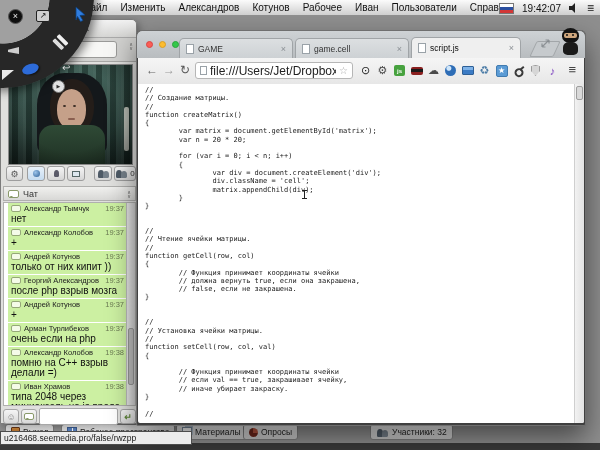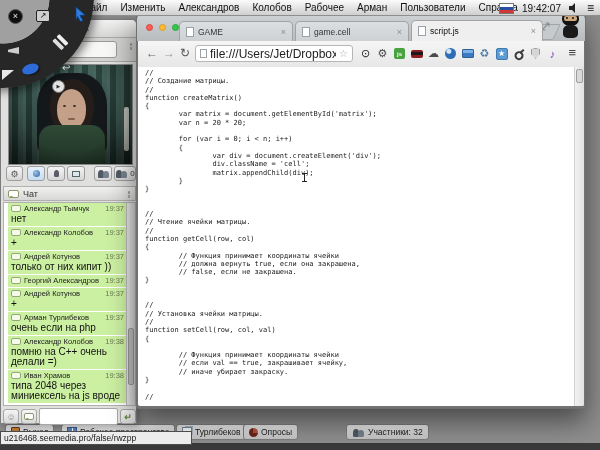--- a/index.html
+++ b/index.html
@@ -90,22 +90,22 @@
       linear-gradient(#fff 0 0) 0 50%/100% 1px no-repeat,#5a82c0;border:1px solid #3d5e92;}
   .mat-ic{width:8px;height:9px;background:#fff;border:1px solid #78889a;box-shadow:2px -2px 0 -1px #aab8c6;}
   .pie{width:9px;height:9px;border-radius:50%;background:conic-gradient(#b5543f 0 28%,#6e271c 28%);}
   .qcirc{width:9px;height:9px;border-radius:50%;background:#3a3a3a;color:#fff;font-size:6.5px;
       display:flex;align-items:center;justify-content:center;}
   .tooltip{position:absolute;left:0;top:431px;width:192px;height:14px;z-index:40;background:#ececec;
       border:1px solid #4c4c4c;box-sizing:border-box;font-size:8.5px;color:#1a1a1a;
       line-height:12px;padding-left:3px;white-space:nowrap;overflow:hidden;}
   .bstrip{position:absolute;left:0;top:443px;width:600px;height:7px;background:#3a3a3a;z-index:4;}
   
-  .cw{position:absolute;left:136px;top:13px;width:450px;height:396px;z-index:20;
-      background:#737373;border:1px solid #6f6f6f;border-radius:5px 5px 2px 2px;box-sizing:border-box;
+  .cw{position:absolute;left:136px;top:30px;width:450px;height:396px;z-index:20;
+      background:#404040;border:1px solid #6f6f6f;border-radius:5px 5px 2px 2px;box-sizing:border-box;
       box-shadow:0 12px 28px rgba(0,0,0,.5);}
   .tabstrip{position:relative;height:27px;background:linear-gradient(#ced2d5,#b8bcbf);border-radius:5px 5px 0 0;}
   .lights{position:absolute;left:9px;top:10px;display:flex;gap:6px;}
   .light{width:7px;height:7px;border-radius:50%;box-sizing:border-box;}
   .l-r{background:#fb5d56;border:1px solid #d94642;}
   .l-y{background:#fdbc2f;border:1px solid #d89f26;}
   .l-g{background:#34c84a;border:1px solid #2aa53c;}
   .tab{position:absolute;bottom:0;height:20px;border:1px solid #a0a4a7;border-bottom:none;border-radius:5px 5px 0 0;
       background:linear-gradient(#dcdfe1,#cdd1d4);display:flex;align-items:center;gap:4px;padding:0 6px;
       box-sizing:border-box;font-size:8.5px;color:#333;}
@@ -179,23 +179,23 @@
 <div class="stage">
 
   <div class="menubar">
     <svg width="9" height="11" viewBox="0 0 9 11">
         <path d="M6.8 5.9c0-1.1.9-1.6 1-1.7-.6-.8-1.4-.9-1.7-.9-.7-.1-1.4.4-1.7.4-.3 0-.9-.4-1.5-.4C2.1 3.3 1.4 3.7 1 4.4c-.8 1.3-.2 3.2.5 4.3.4.5.8 1.1 1.4 1.1.6 0 .8-.4 1.5-.4s.9.4 1.5.4c.6 0 1-.5 1.4-1 .4-.6.6-1.2.6-1.2s-1.1-.4-1.1-1.7zM5.6 2.6c.3-.4.5-.9.5-1.4-.5 0-1 .3-1.3.7-.3.3-.6.9-.5 1.4.5 0 1-.3 1.3-.7z" fill="#111"></path>
       </svg>
     <span class="mi bold">Chrome</span>
     <span class="mi">Файл</span>
     <span class="mi">Изменить</span>
     <span class="mi">Александров</span>
-    <span class="mi">Колобов</span>
+    <span class="mi">Котунов</span>
     <span class="mi">Рабочее</span>
-    <span class="mi">Арман</span>
+    <span class="mi">Иван</span>
     <span class="mi">Пользователи</span>
     <span class="mi">Справка</span>
     <div class="mb-right">
       <span class="flag">
           <i style="background:#fff"></i>
           <i style="background:#2a4fa0"></i>
           <i style="background:#d23737"></i>
         </span>
       <span class="clock">19:42:07</span>
       <span class="spk"></span>
@@ -284,20 +284,21 @@
           <span class="mtime">19:37</span>
           </div>
         <div class="mtext">только от них кипит ))</div>
       </div>
       <div class="msg">
         <div class="mrow">
             <span class="mb2"></span>
           <span class="mname">Георгий Александров</span>
           <span class="mtime">19:37</span>
           </div>
+        <div class="mtext">после php взрыв мозга</div>
       </div>
       <div class="msg">
         <div class="mrow">
             <span class="mb2"></span>
           <span class="mname">Андрей Котунов</span>
           <span class="mtime">19:37</span>
           </div>
         <div class="mtext">+</div>
       </div>
       <div class="msg">
@@ -307,21 +308,21 @@
           <span class="mtime">19:37</span>
           </div>
         <div class="mtext">очень если на php</div>
       </div>
       <div class="msg">
         <div class="mrow">
             <span class="mb2"></span>
           <span class="mname">Александр Колобов</span>
           <span class="mtime">19:38</span>
           </div>
-        <div class="mtext">помню на C++ очень делали =)</div>
+        <div class="mtext">помню на C++ взрыв делали =)</div>
       </div>
       <div class="msg">
         <div class="mrow">
             <span class="mb2"></span>
           <span class="mname">Иван Храмов</span>
           <span class="mtime">19:38</span>
           </div>
         <div class="mtext">типа 2048 через миниексель на js вроде</div>
       </div>
       <div class="chat-sb">
@@ -347,27 +348,27 @@
     <div class="bbtn" style="left:5px">
       <span class="door"></span>
       <span>Выход</span>
     </div>
     <div class="bbtn" style="left:61px">
       <span class="grid-ic"></span>
       <span>Рабочее пространство</span>
     </div>
     <div class="bbtn" style="left:176px">
       <span class="mat-ic"></span>
-      <span>Турлибеков</span>
+      <span>Материалы</span>
     </div>
     <div class="bbtn" style="left:243px">
       <span class="pie"></span>
       <span>Опросы</span>
     </div>
-    <div class="bbtn" style="left:346px">
+    <div class="bbtn" style="left:370px">
       <span class="icon-ppl"></span>
       <span>Участники: 32</span>
     </div>
   </div>
 
   <div class="tooltip">u216468.seemedia.pro/false/rwzpp</div>
   <div class="bstrip"></div>
 
   <div class="cw">
     <div class="tabstrip">
@@ -379,21 +380,21 @@
       <div class="tab" style="left:42px;width:114px">
         <span class="docic"></span>
         <span class="tlabel">GAME</span>
         <span class="tabx">×</span>
       </div>
       <div class="tab" style="left:158px;width:114px">
         <span class="docic"></span>
         <span class="tlabel">game.cell</span>
         <span class="tabx">×</span>
       </div>
-      <div class="tab active" style="left:274px;width:132px">
+      <div class="tab active" style="left:274px;width:110px">
         <span class="docic"></span>
         <span class="tlabel">script.js</span>
         <span class="tabx">×</span>
       </div>
       <div class="newtab" style="left:396px"></div>
       <svg class="rsz" width="11" height="11" viewBox="0 0 11 11">
         <path d="M2 9L9 2M9 2H5.5M9 2v3.5M2 9h3.5M2 9V5.5" stroke="#7e8488" stroke-width="1.2" fill="none"></path>
         </svg>
       <div class="ninja">
         <div class="nj-head"></div>

